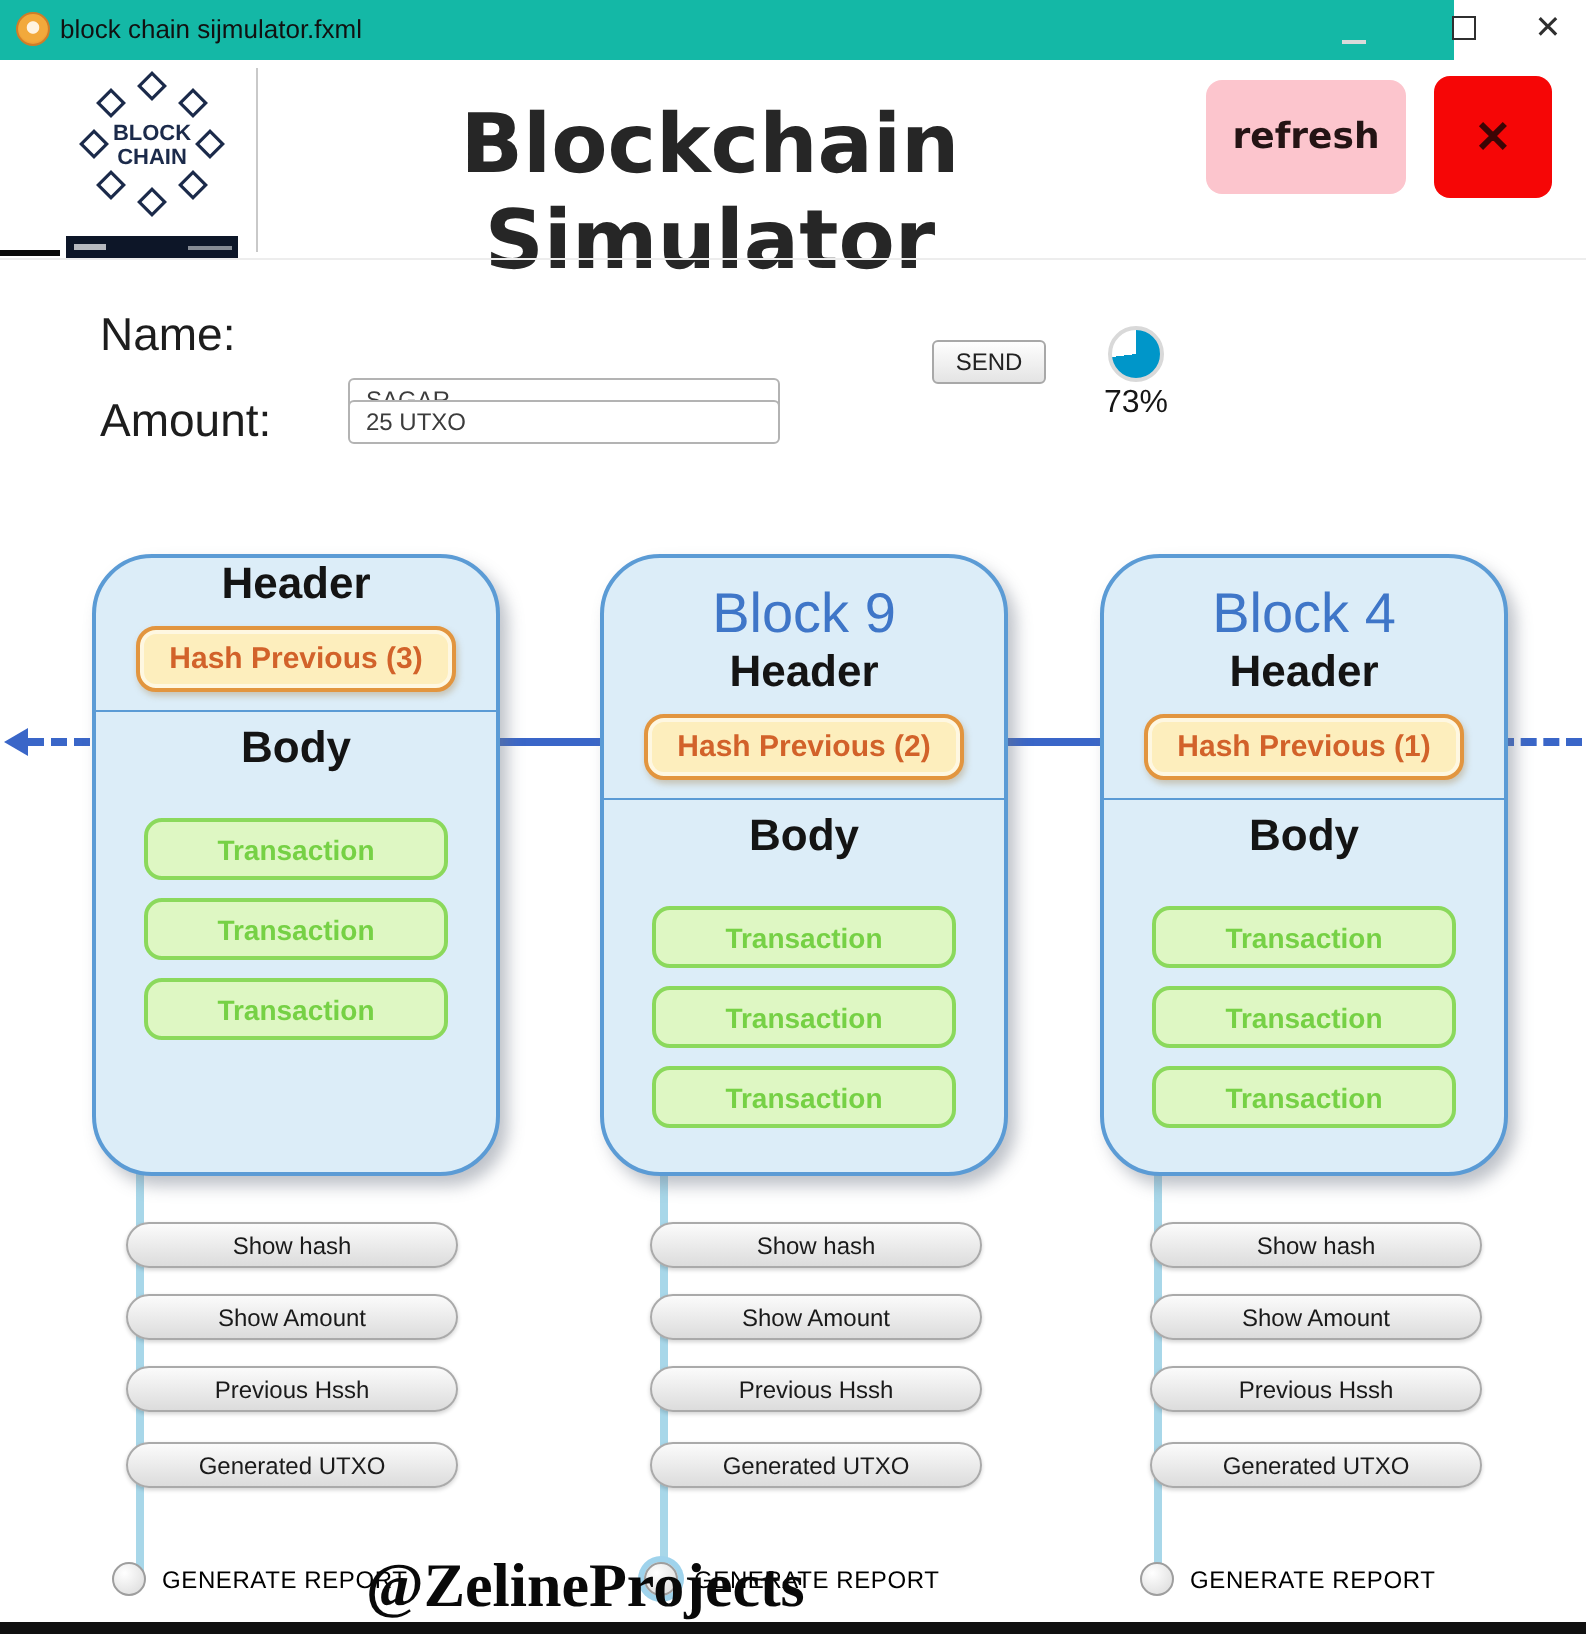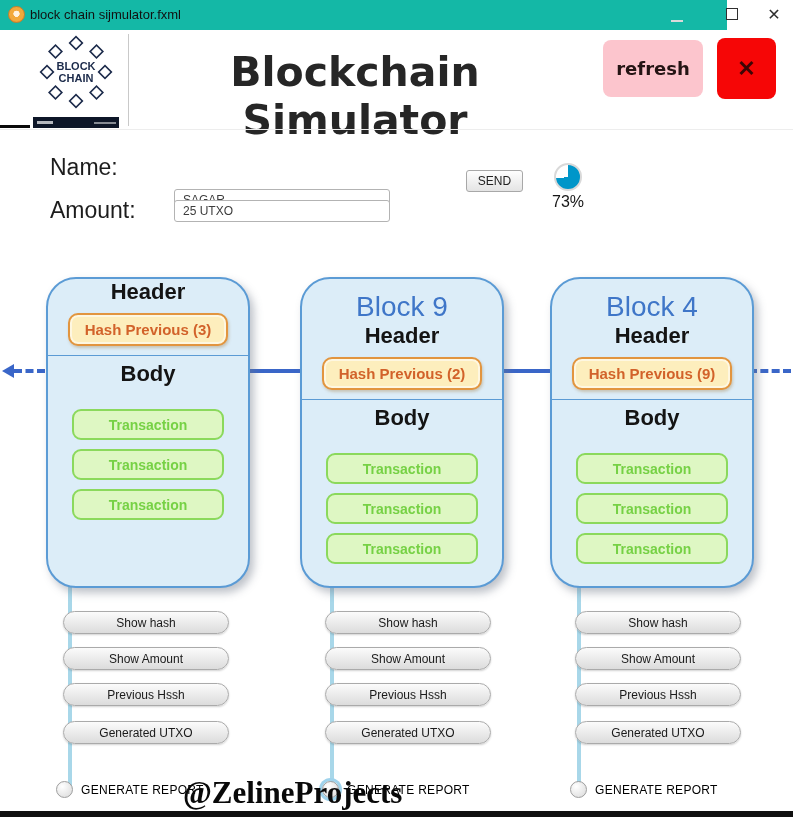--- a/index.html
+++ b/index.html
@@ -186,21 +186,21 @@
       <div class="radio focused"></div>
       <div class="report-label">GENERATE REPORT</div>
     </div>
   </div>
 
   <div class="block-col" style="left:550px;">
     <div class="v-line" style="left:27px;"></div>
     <div class="block-card">
       <div class="block-title">Block 4</div>
       <div class="block-header-label">Header</div>
-      <div class="hash-btn">Hash Previous (9)</div>
+      <div class="hash-btn">Hash Previous (1)</div>
       <div class="block-sep"></div>
       <div class="block-body-label">Body</div>
       <div class="tx-btn first">Transaction</div>
       <div class="tx-btn">Transaction</div>
       <div class="tx-btn">Transaction</div>
     </div>
     <div class="action-btn ab1" style="left:25px;">Show hash</div>
     <div class="action-btn ab2" style="left:25px;">Show Amount</div>
     <div class="action-btn ab3" style="left:25px;">Previous Hssh</div>
     <div class="action-btn ab4" style="left:25px;">Generated UTXO</div>

